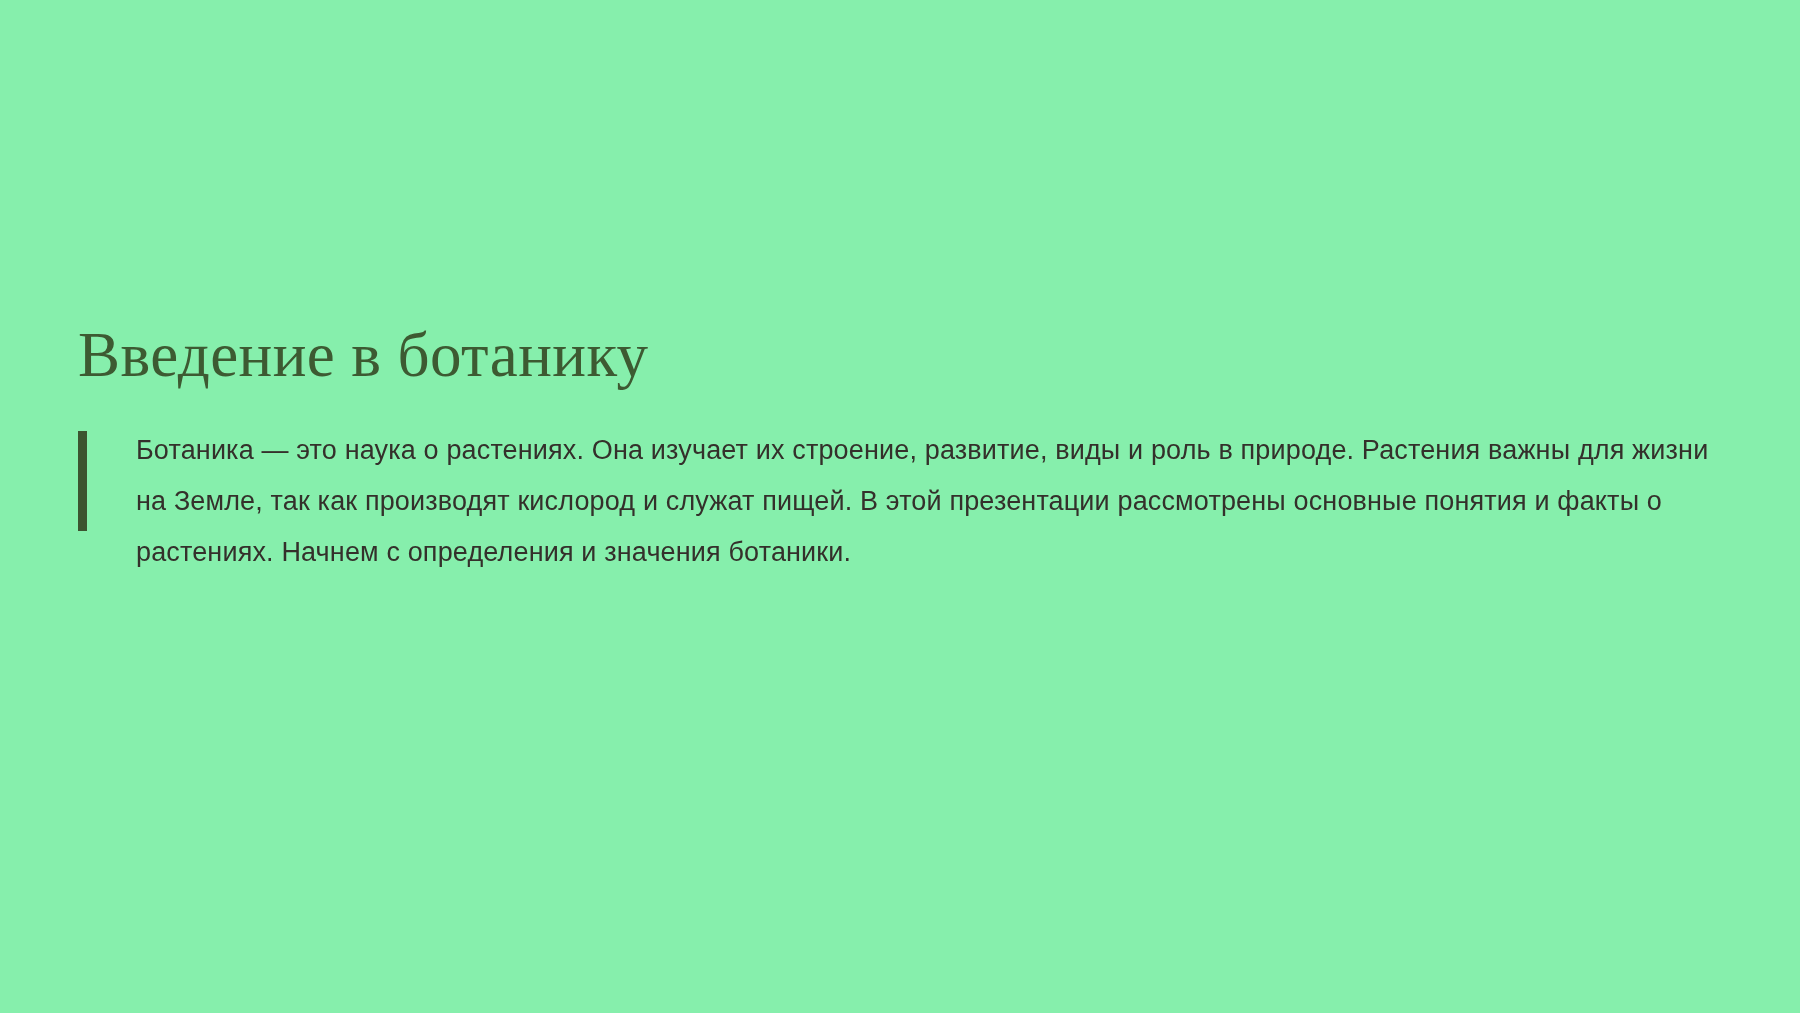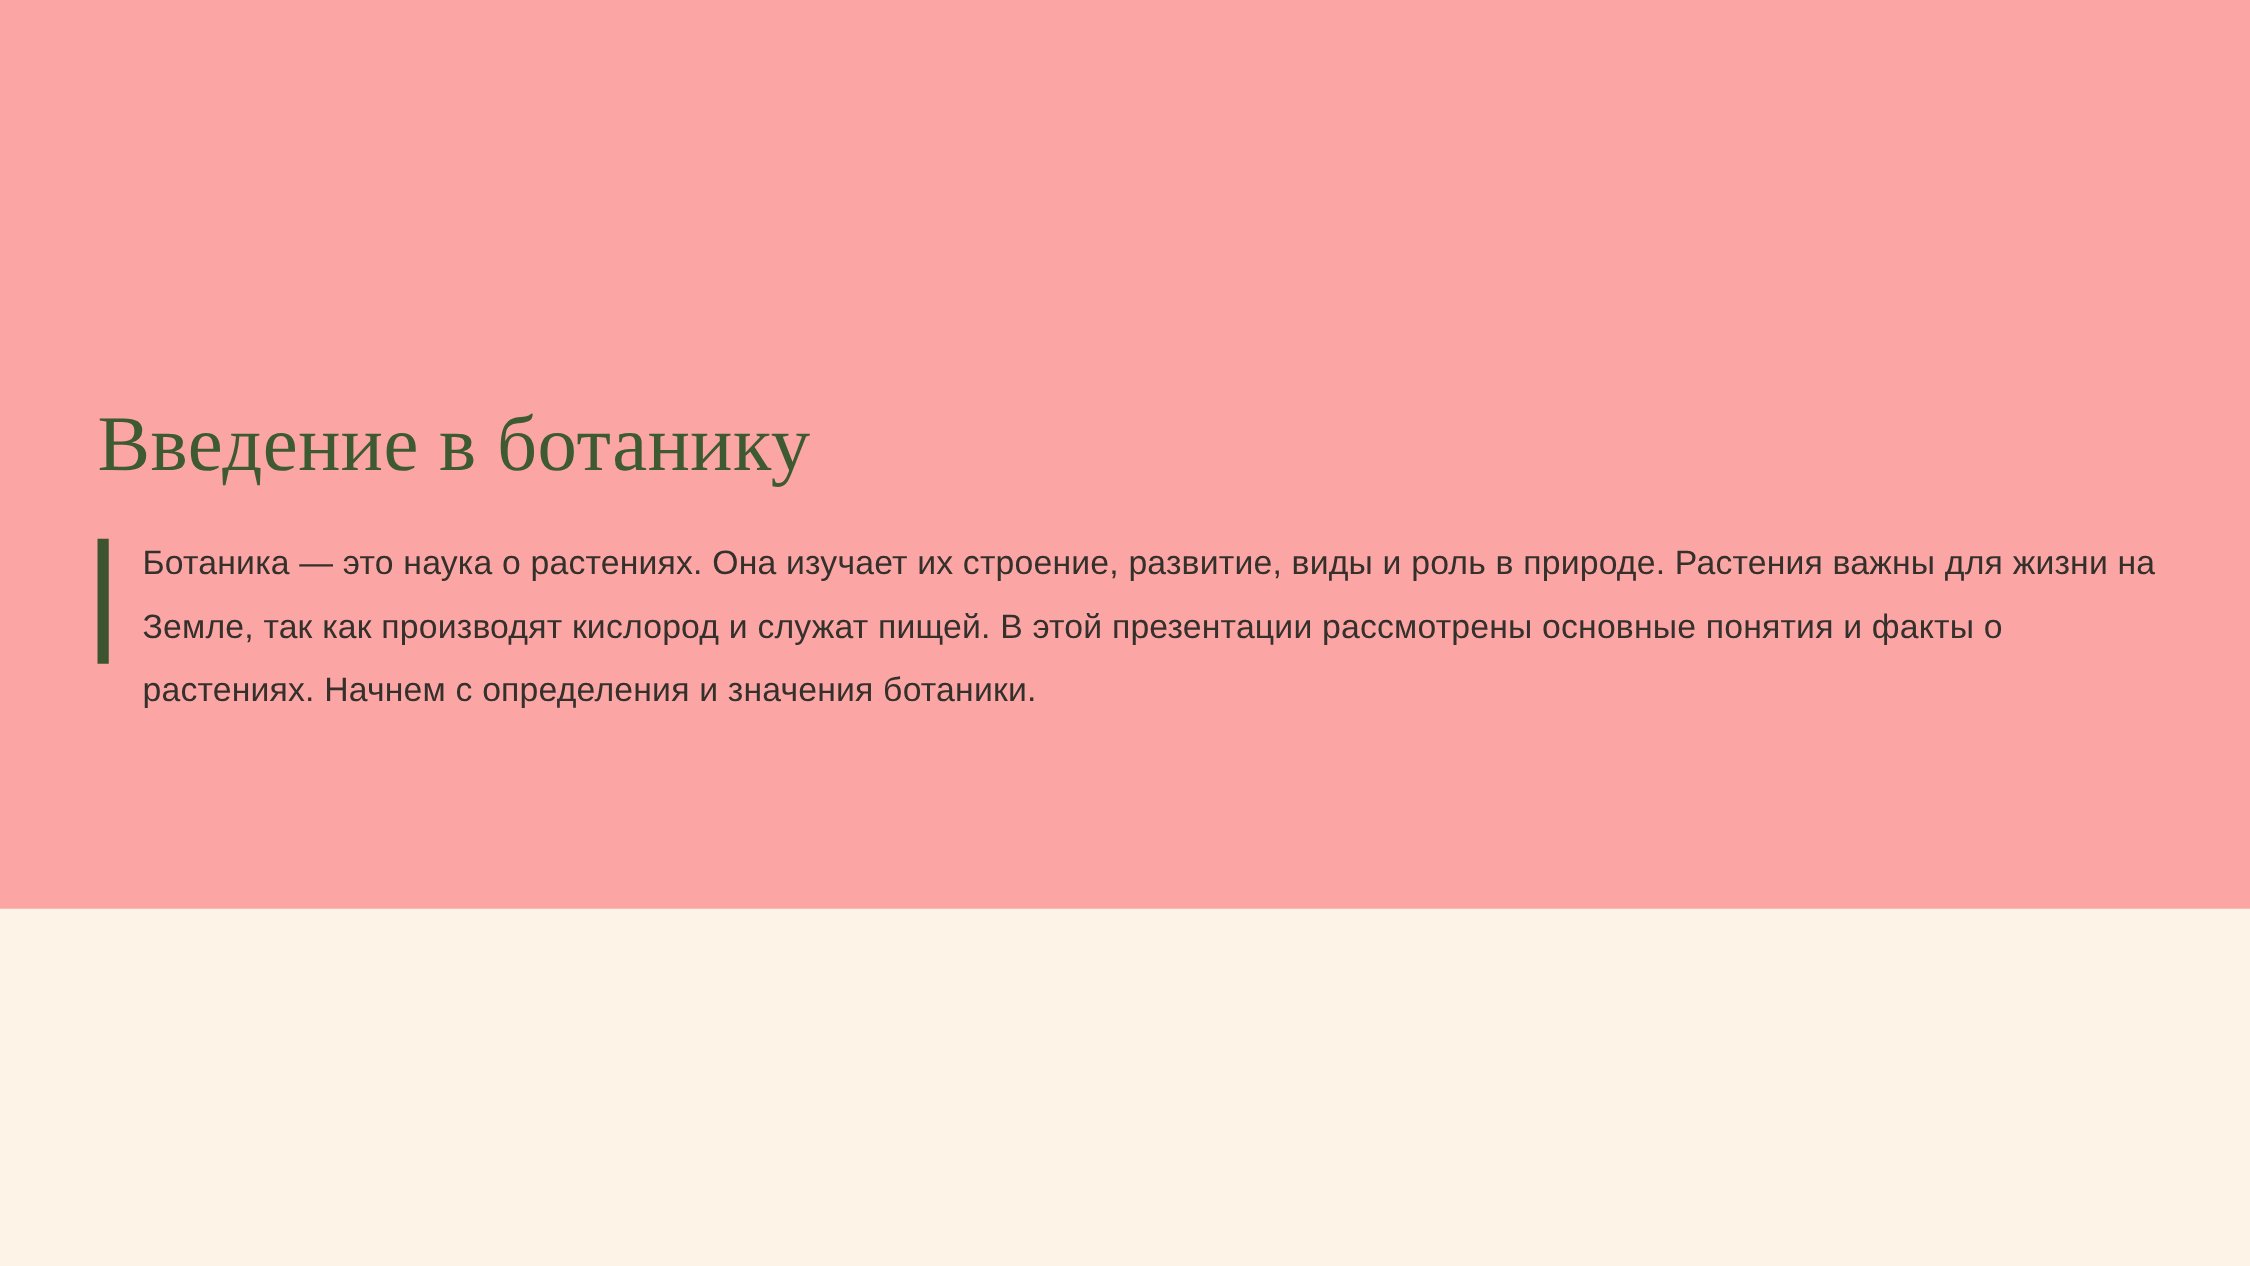--- a/index.html
+++ b/index.html
@@ -12,22 +12,22 @@
     height: 1013px;
     overflow: hidden;
     background: #fdf4e7;
     font-family: "Liberation Sans", "DejaVu Sans", sans-serif;
     -webkit-font-smoothing: antialiased;
   }
 
   .slide {
     position: relative;
     width: 1800px;
-    height: 727px;
-    background: #fca5a5;
+    height: 1013px;
+    background: #86efac;
     box-sizing: border-box;
   }
 
   .slide-body {
     position: absolute;
     left: 78px;
     top: 320px;
     width: 1660px;
   }
 
@@ -37,21 +37,21 @@
     line-height: 1.12;
     font-weight: 400;
     color: #3d5a32;
     letter-spacing: 0.4px;
     margin: 0 0 34px 0;
     white-space: nowrap;
   }
 
   .body-block {
     position: relative;
-    padding-left: 36px;
+    padding-left: 58px;
     min-height: 110px;
   }
 
   .accent-bar {
     position: absolute;
     left: 0;
     top: 6px;
     width: 9px;
     height: 100px;
     background: #3c5430;

